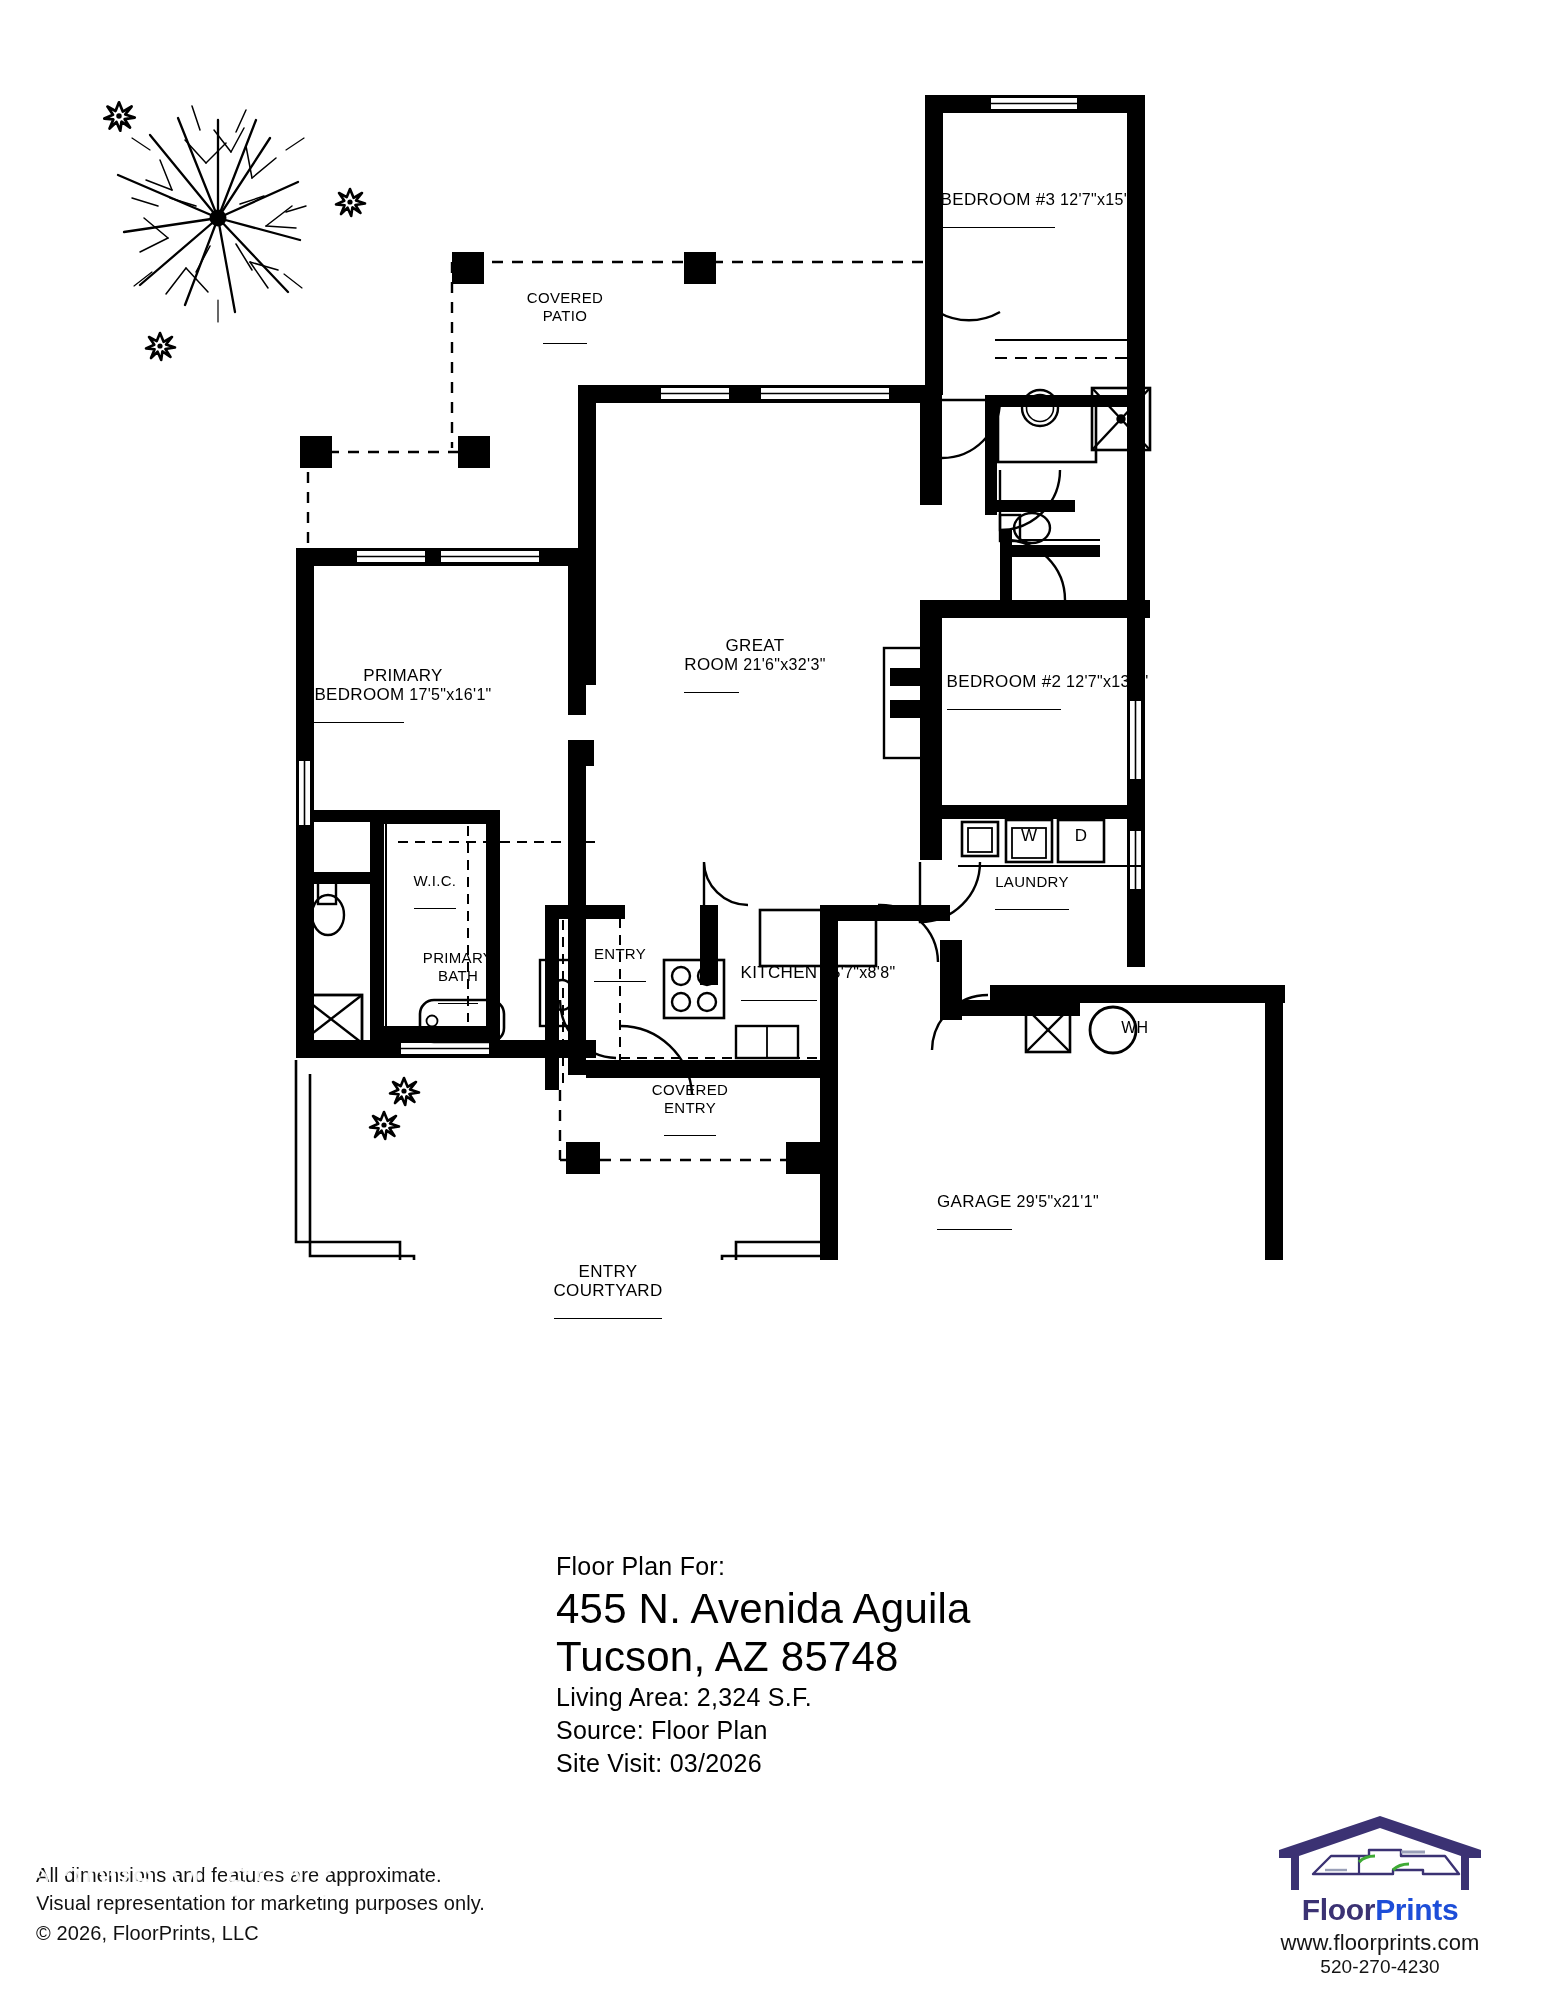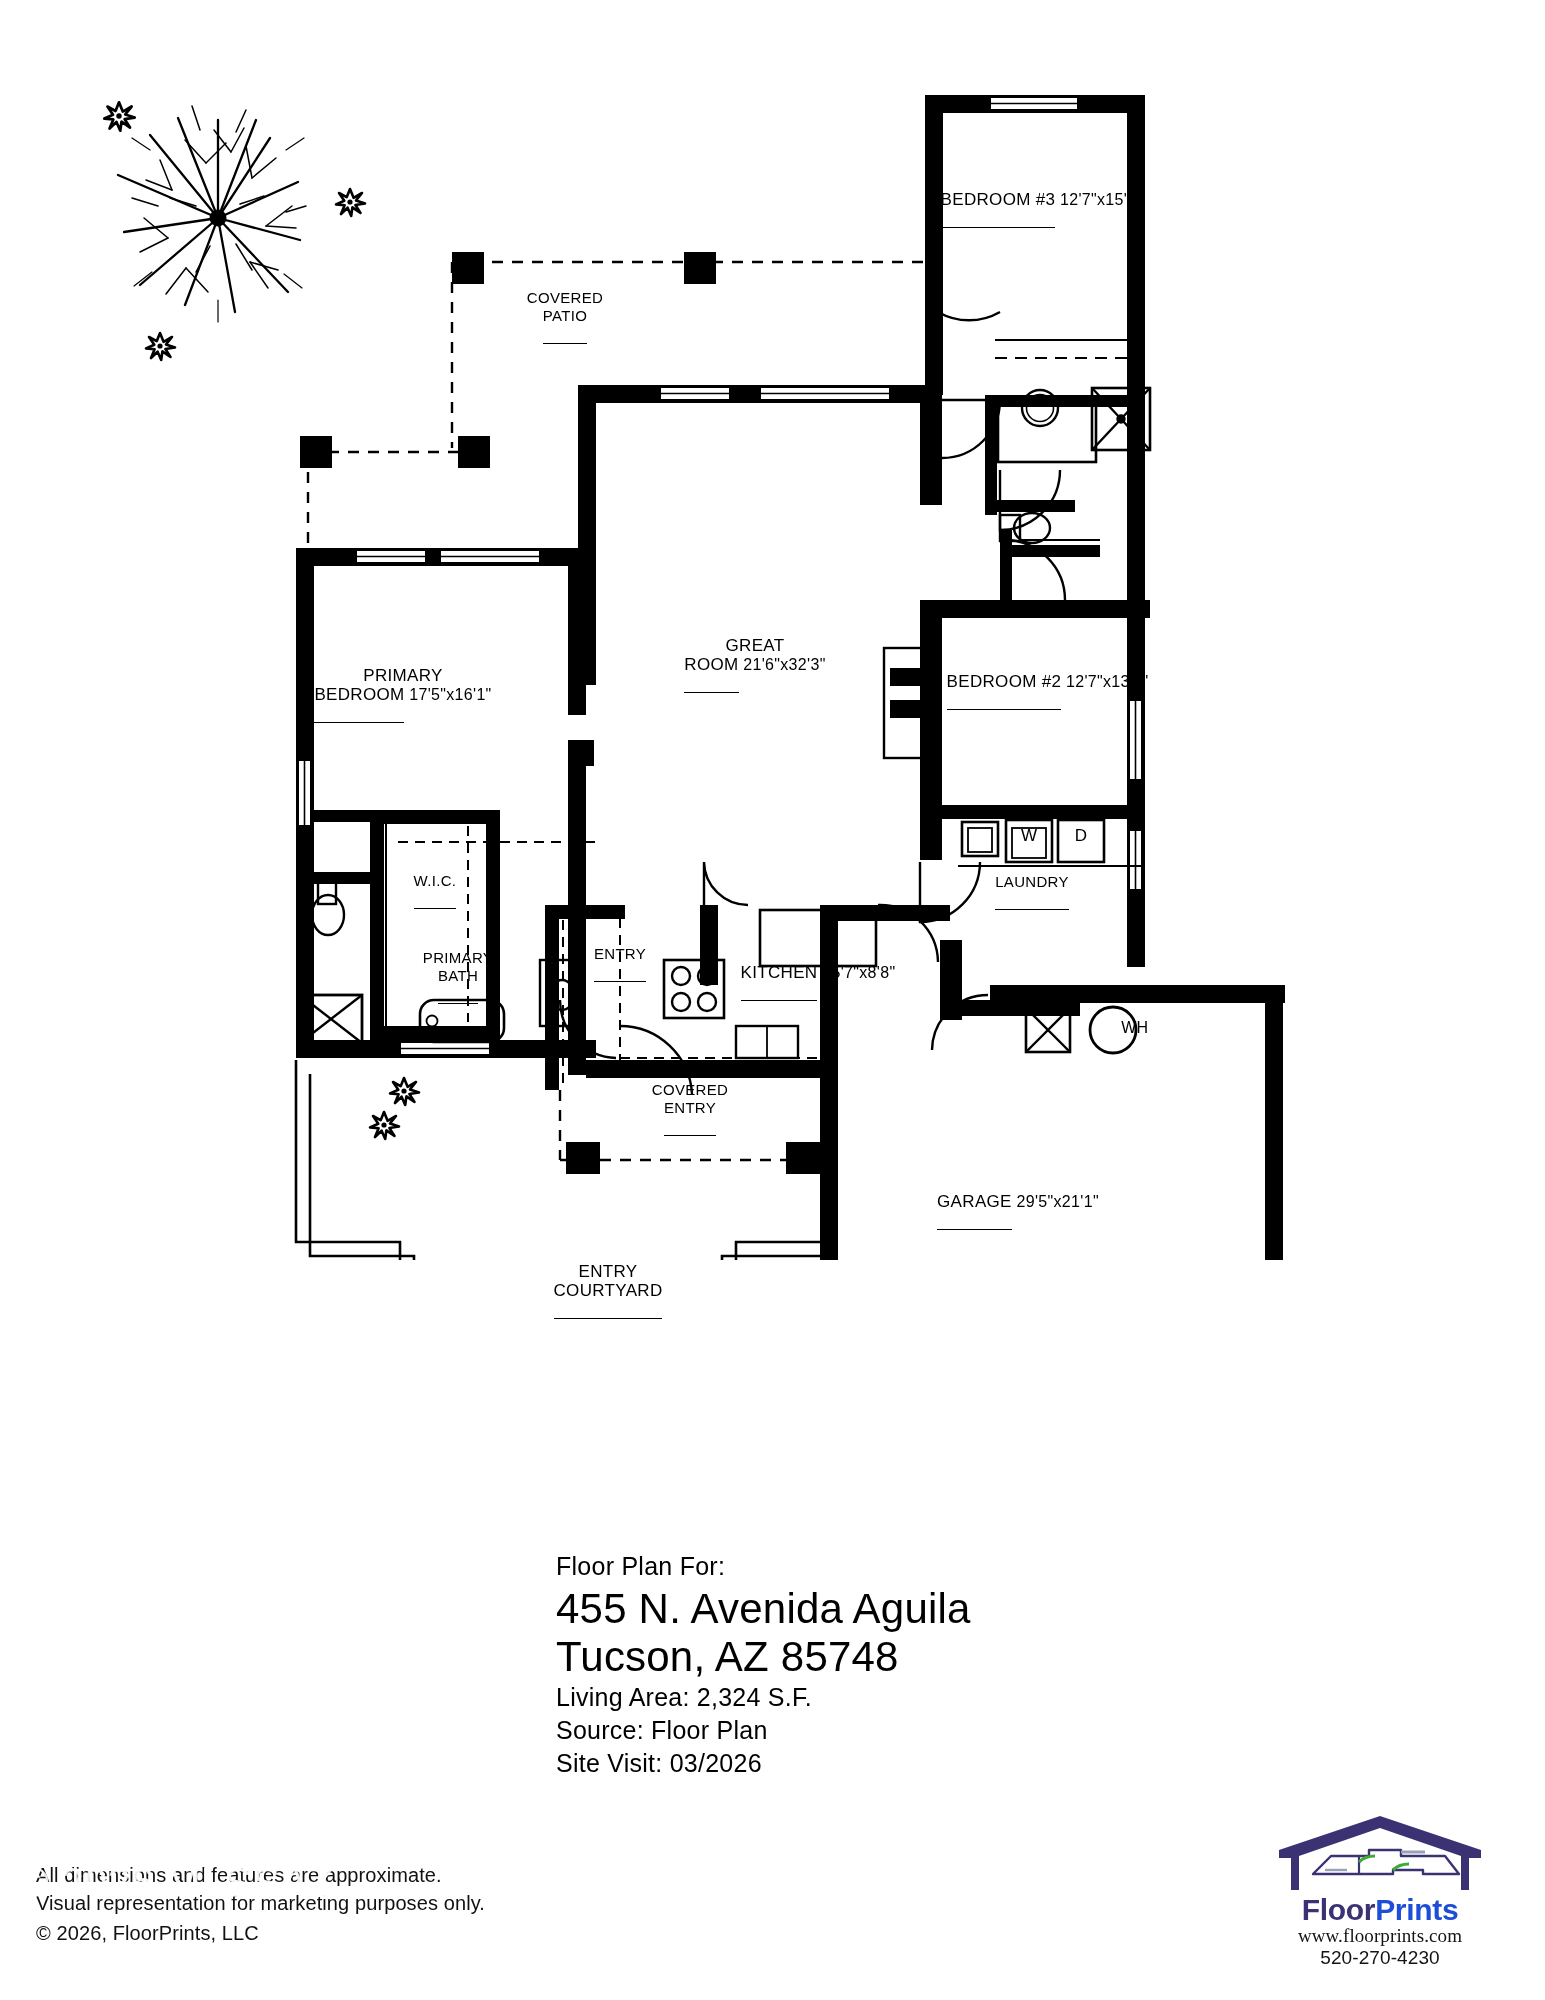--- a/index.html
+++ b/index.html
@@ -22,21 +22,21 @@
   #tb-for{font-size:25px;letter-spacing:.01em;margin-bottom:4px;}
   #tb-addr1,#tb-addr2{font-size:42px;line-height:1.14;letter-spacing:.005em;}
   .tb-line{font-size:25px;line-height:1.32;letter-spacing:.01em;}
 
   
   #logo{position:absolute;left:1255px;top:1812px;width:250px;text-align:center;}
   #logo .wordmark{font-size:30px;font-weight:bold;letter-spacing:-.01em;line-height:1;
                   margin-top:1px;}
   #logo .w-floor{color:#3b3273;}
   #logo .w-prints{color:#1d4ed8;}
-  #logo .site{font-size:19px;color:#141414;letter-spacing:.005em;font-family:Liberation Serif, serif;}
+  #logo .site{font-size:22px;color:#141414;margin-top:5px;letter-spacing:.005em;}
   #logo .phone{font-size:19px;color:#141414;letter-spacing:.005em;}
 
   
   #disclaimer{position:absolute;left:36px;top:1861px;width:560px;}
   #disclaimer div{font-size:20px;line-height:1.42;color:#111;letter-spacing:.005em;}
   #disclaimer .copy{margin-top:1px;}
 
   
   #watermark{position:absolute;left:18px;top:1838px;width:420px;height:90px;
              font-size:42px;line-height:90px;color:#000;opacity:.92;

